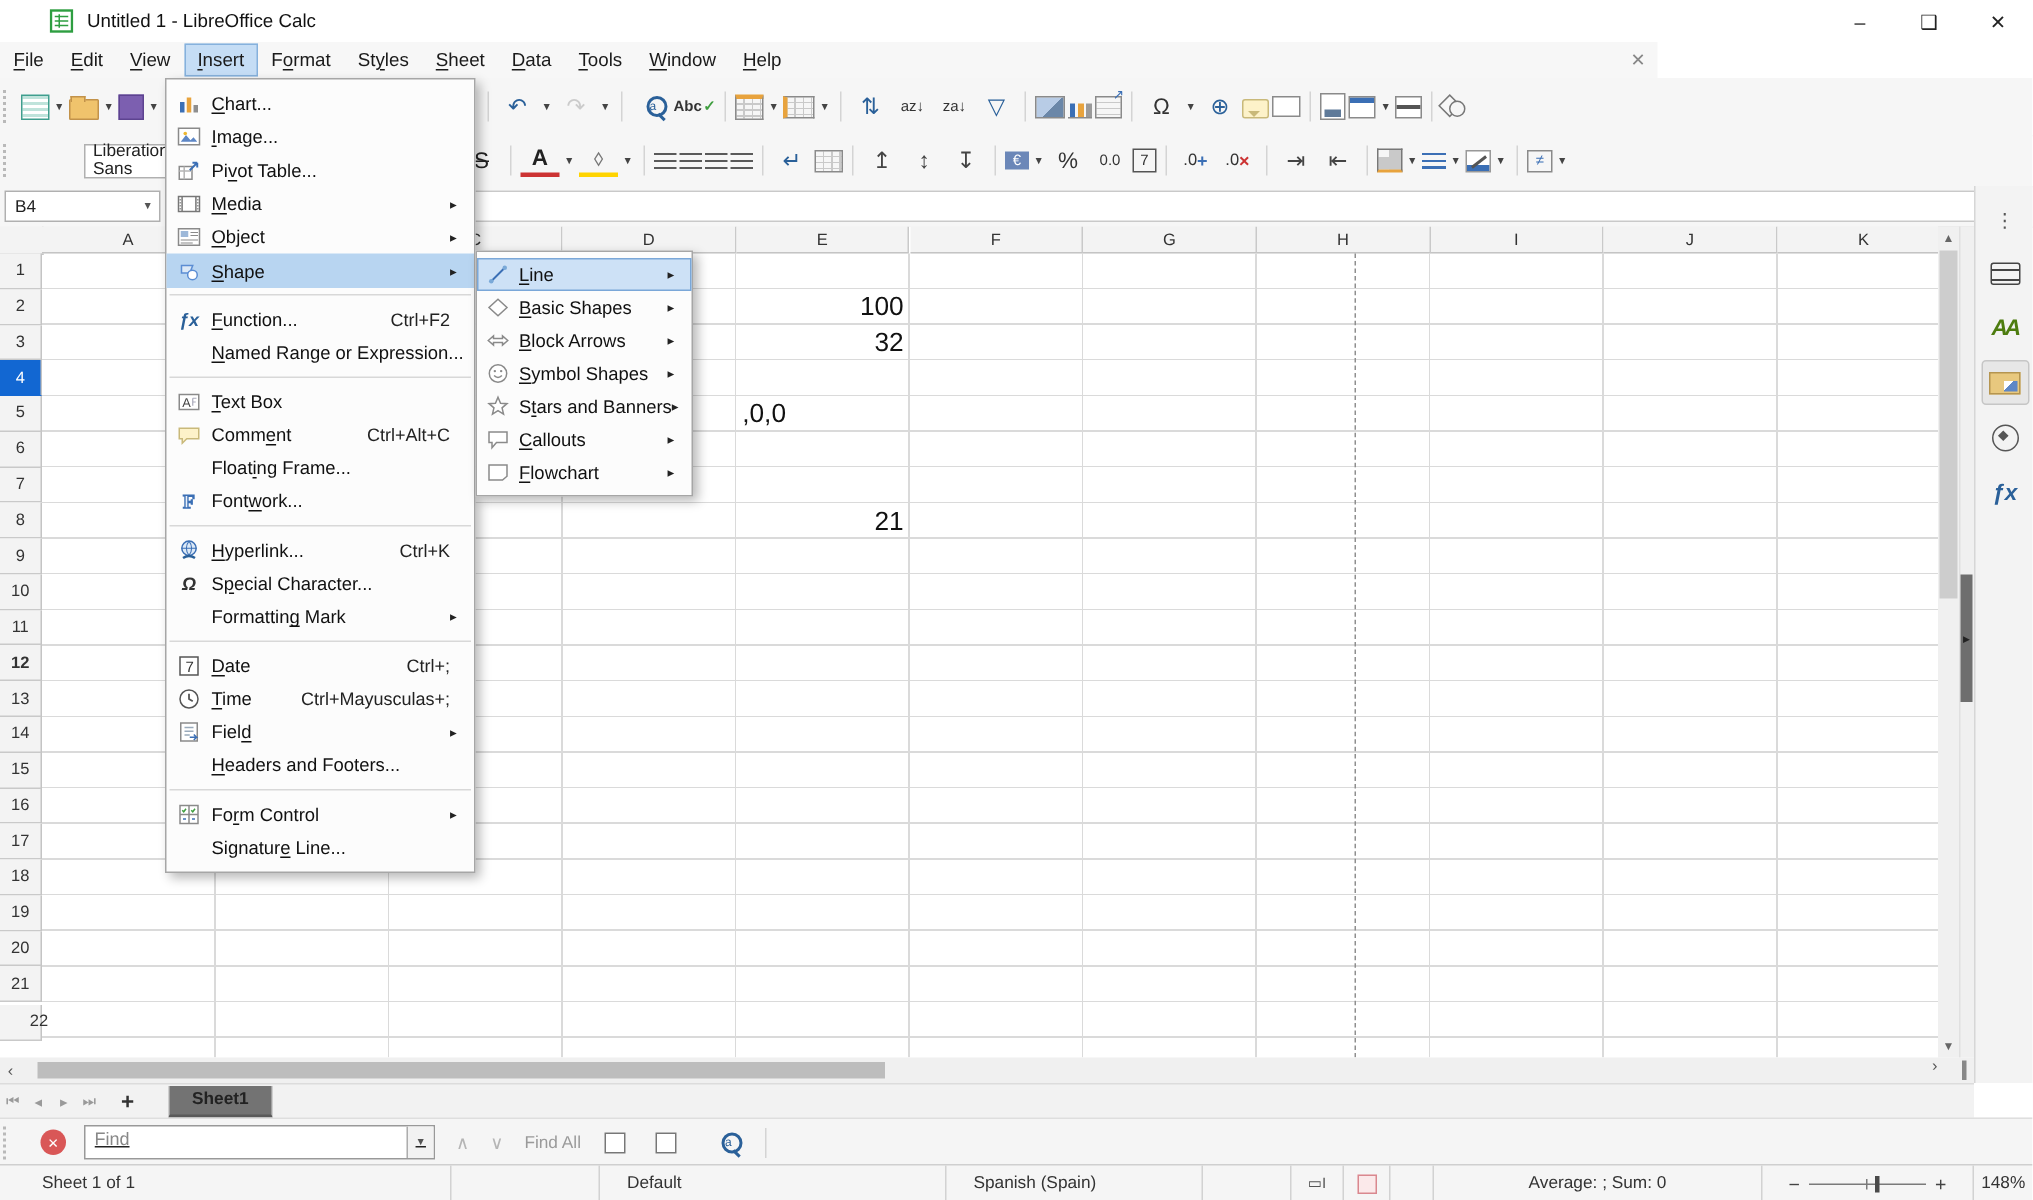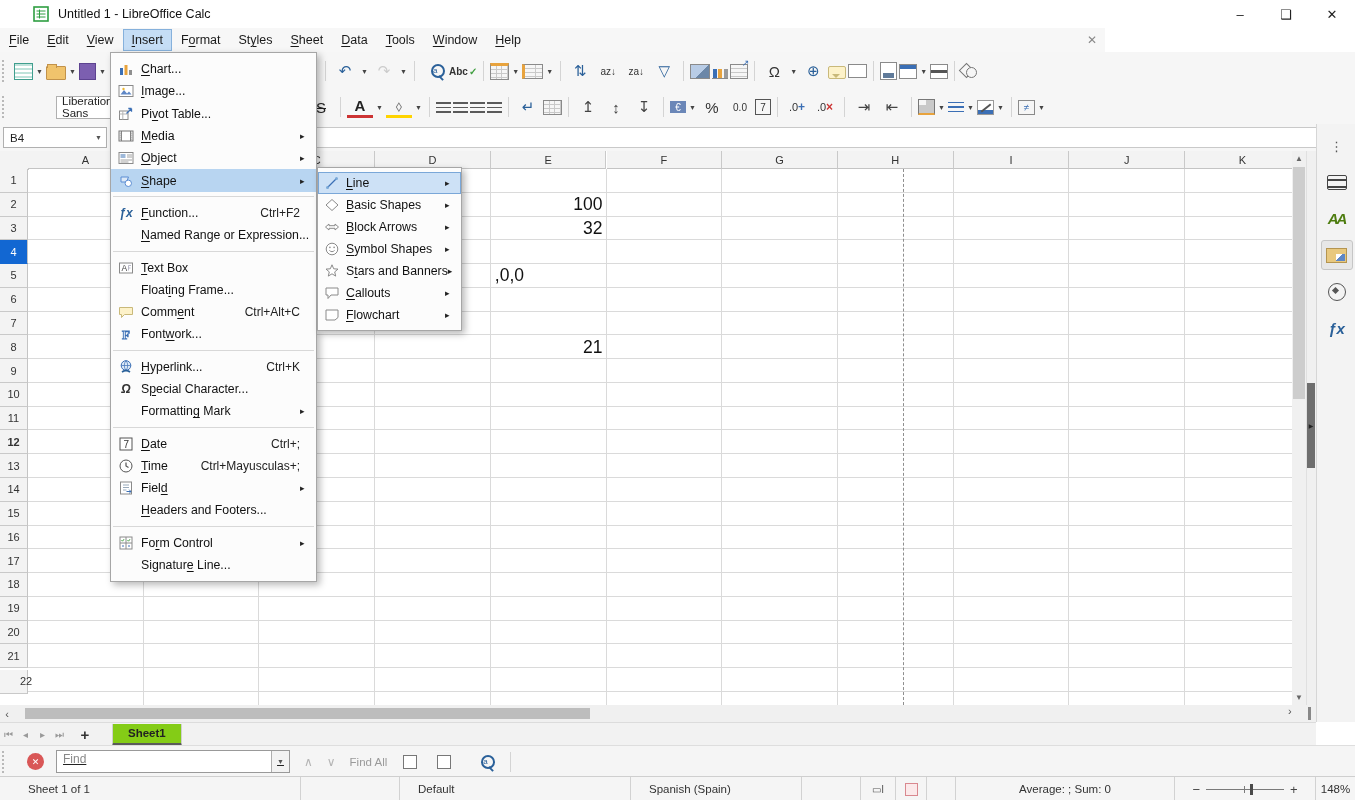--- a/index.html
+++ b/index.html
@@ -140,21 +140,21 @@
   
   #hscroll{left:0;top:705px;width:1316px;height:17px;background:#f0f0f0;display:flex;align-items:center;}
   #hscroll .arr{width:14px;text-align:center;color:#555;font-size:11px;}
   #hthumb{position:absolute;left:25px;top:708px;width:565px;height:11px;background:#bdbdbd;}
   #hright{position:absolute;left:1288px;top:705px;}
   #hgrip{position:absolute;left:1308px;top:707px;width:3px;height:13px;background:#888;}
 
   #tabbar{left:0;top:722px;width:1316px;height:23px;background:#f2f2f2;display:flex;align-items:center;border-top:1px solid #dcdcdc;}
   .tnav{width:17px;text-align:center;color:#9a9a9a;font-size:10px;}
   #addsheet{width:22px;text-align:center;color:#333;font-size:15px;font-weight:bold;margin-left:6px;}
-  .sheettab{margin-left:16px;height:22px;display:flex;align-items:center;padding:0 15px;background:#84cc16;
+  .sheettab{margin-left:16px;height:22px;display:flex;align-items:center;padding:0 15px;background:#737373;
      border-left:1px solid #cfcfcf;border-right:1px solid #cfcfcf;border-bottom:3px solid #5a5a5a;
      font-size:11.5px;font-weight:600;color:#222;box-sizing:border-box;}
 
   #findbar{left:0;top:745px;width:1355px;height:31px;background:#f5f5f5;display:flex;align-items:center;border-top:1px solid #dedede;}
   .fb-close{width:17px;height:17px;border-radius:50%;background:#d95757;color:#fff;font-size:9px;display:flex;align-items:center;justify-content:center;margin-left:14px;}
   #findinput-wrap{margin-left:12px;width:232px;height:21px;background:#fff;border:1px solid #999;display:flex;align-items:flex-start;text-decoration:underline;}
   #findinput{flex:1;border:none;outline:none;font-size:12px;padding-left:6px;font-family:"Liberation Sans",sans-serif;background:transparent;}
   #findinput::placeholder{color:#888;}
   #findinput-wrap .fcaret{width:17px;height:100%;border-left:1px solid #adadad;background:#f2f2f2;display:flex;align-items:center;justify-content:center;font-size:7px;color:#555;}
   .fb-arrow{color:#b5b5b5;font-size:12px;margin-left:14px;}
@@ -586,33 +586,33 @@
         <svg viewBox="0 0 16 16">
           <rect x="1.5" y="3" width="13" height="10" fill="#fff" stroke="#8a8a8a"></rect>
           <text x="3.5" y="11" font-size="8.5" fill="#444" font-family="sans-serif">A</text>
           <path d="M10.5 5.5v5M10.5 5.5h2.5M10.5 8h2" stroke="#aab" stroke-width=".8"></path>
         </svg>
       </span>
       <span class="mlabel"><u>T</u>ext Box</span>
       <span class="mspace"></span>
     </div>
     <div class="mrow">
+      <span class="micon">
+        <svg viewBox="0 0 16 16">
+          <path d="M1.5 3.5h13v7h-8l-3 3v-3h-2z" fill="#fdf2c9" stroke="#c9b97a"></path>
+        </svg>
+      </span>
+      <span class="mlabel">Comm<u>e</u>nt</span>
+      <span class="mspace"></span>
+      <span class="mshort">Ctrl+Alt+C</span>
+    </div>
+    <div class="mrow">
       <span class="micon"></span>
       <span class="mlabel">Float<u>i</u>ng Frame...</span>
       <span class="mspace"></span>
-    </div>
-    <div class="mrow">
-      <span class="micon">
-        <svg viewBox="0 0 16 16">
-          <path d="M1.5 3.5h13v7h-8l-3 3v-3h-2z" fill="#fdf2c9" stroke="#c9b97a"></path>
-        </svg>
-      </span>
-      <span class="mlabel">Comm<u>e</u>nt</span>
-      <span class="mspace"></span>
-      <span class="mshort">Ctrl+Alt+C</span>
     </div>
     <div class="mrow">
       <span class="micon">
         <svg viewBox="0 0 16 16">
           <text x="4" y="12.5" font-size="13" font-weight="bold" fill="#eaf1fa" stroke="#3b6fb5" stroke-width=".9" font-family="serif">F</text>
         </svg>
       </span>
       <span class="mlabel">Font<u>w</u>ork...</span>
       <span class="mspace"></span>
     </div>

